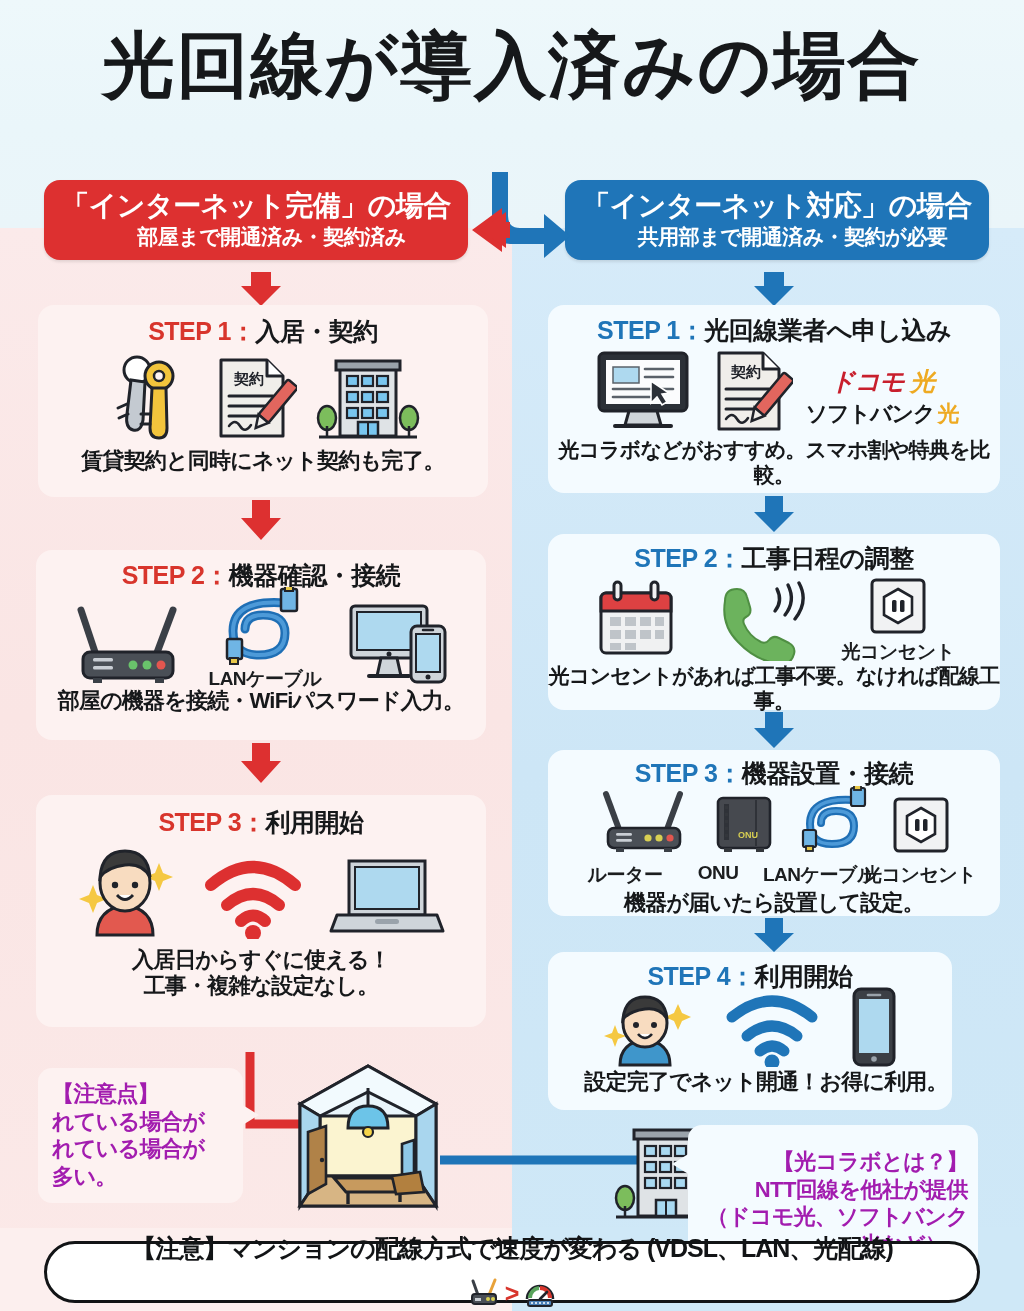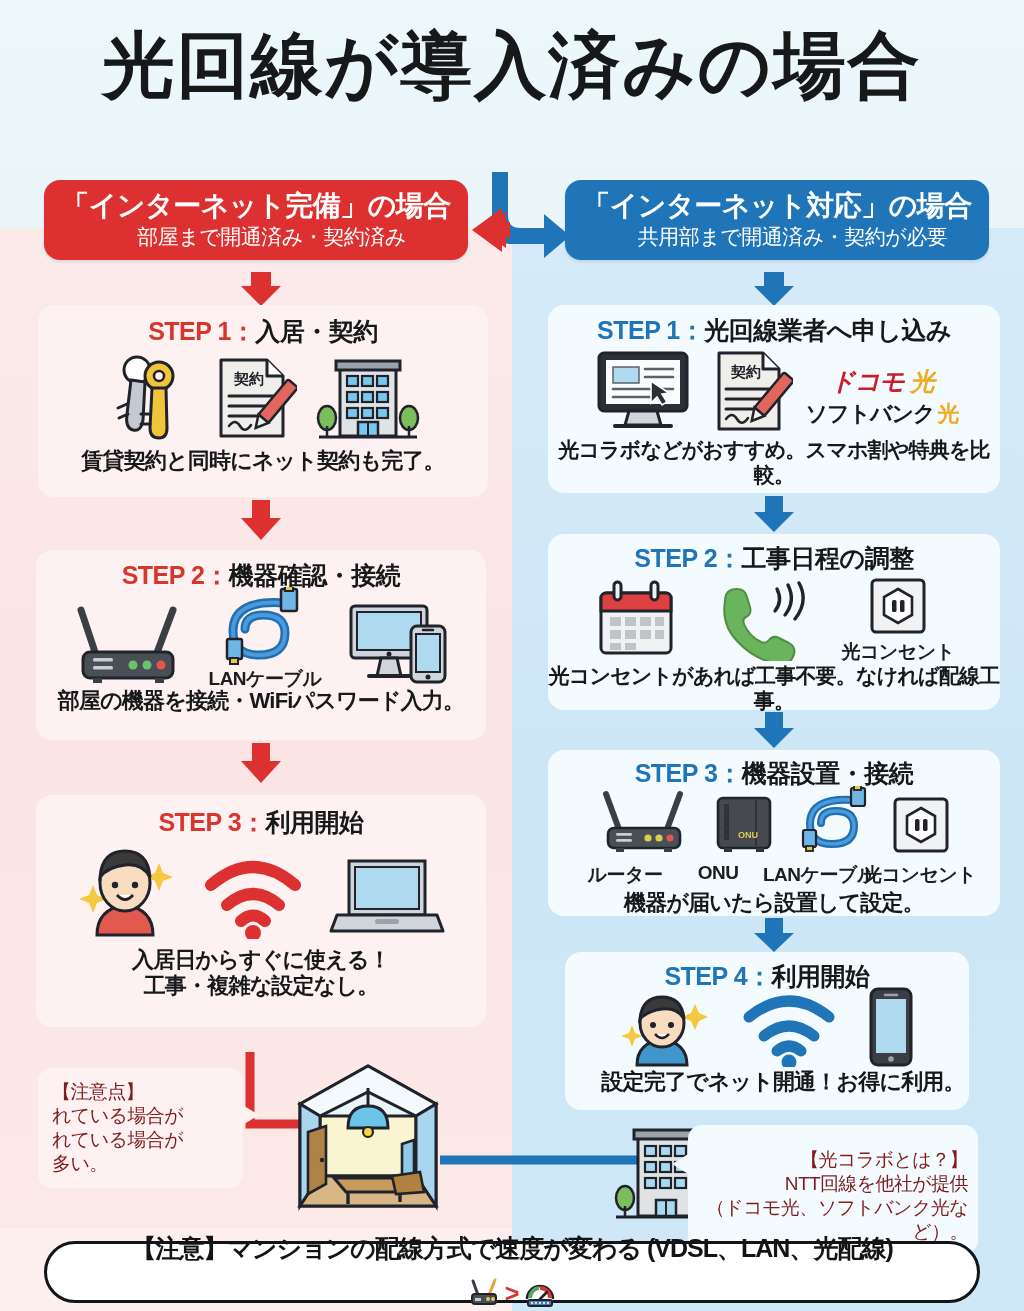--- a/index.html
+++ b/index.html
@@ -23,21 +23,21 @@
 
   
   .title{position:absolute;left:0;top:28px;width:1024px;text-align:center;
     font-size:72px;font-weight:bold;color:#16181a;letter-spacing:2px;
     line-height:1.05;white-space:nowrap;}
 
   
   .badge{position:absolute;border-radius:16px;color:#fff;text-align:center;
     padding:9px 0 11px 0;box-shadow:0 2px 3px rgba(0,0,0,.10);}
   .badge .b1{font-size:28px;font-weight:bold;line-height:1.18;letter-spacing:-0.5px;}
-  .badge .b2{font-size:21px;font-weight:normal;line-height:1.2;margin-top:2px;letter-spacing:-0.5px;padding-left:31px;}
+  .badge .b2{font-size:21px;font-weight:bold;line-height:1.2;margin-top:2px;letter-spacing:-0.5px;padding-left:31px;}
   #badge-left{left:44px;top:180px;width:424px;background:#dd3030;}
   #badge-right{left:565px;top:180px;width:424px;background:#1f75b8;}
 
   
   .split-wrap{position:absolute;left:466px;top:166px;width:110px;height:115px;}
 
   
   .col{position:absolute;top:0;}
   #col-left{left:36px;width:450px;}
   #col-right{left:548px;width:452px;}
@@ -55,21 +55,21 @@
   .icon-row{display:flex;align-items:flex-end;justify-content:center;gap:16px;}
   .icon-cap{text-align:center;font-size:19px;font-weight:bold;color:#1b1d1f;
     margin-top:1px;letter-spacing:-0.5px;white-space:nowrap;}
   .caps-row{display:flex;justify-content:center;gap:12px;}
 
   
   .varrow{position:absolute;left:50%;transform:translateX(-50%);}
 
   
   .callout{position:absolute;border-radius:14px;box-sizing:border-box;
-    font-size:19px;font-weight:normal;color:#7f1d1d;line-height:1.26;letter-spacing:-0.6px;}
+    font-size:22px;font-weight:bold;color:#a21caf;line-height:1.26;letter-spacing:-0.6px;}
   #callout-left{left:38px;top:1068px;width:205px;padding:12px 12px 12px 14px;background:#fdf2f1;}
   #callout-right{left:688px;top:1125px;width:290px;padding:23px 10px 10px 14px;background:#f4fbff;text-align:right;}
   .tail{position:absolute;width:0;height:0;}
 
   
   #caution{position:absolute;left:44px;top:1241px;width:936px;height:62px;
     background:#ffffff;border:3px solid #121416;border-radius:31px;box-sizing:border-box;
     display:flex;align-items:center;justify-content:center;gap:10px;flex-direction:column;}
   #caution .ctext{font-size:25px;font-weight:bold;color:#121416;letter-spacing:-1px;white-space:nowrap;}
 
@@ -483,21 +483,21 @@
       </div>
       <div class="step-desc" style="margin-top:2px;">機器が届いたら設置して設定。</div>
     </div>
 
     <div class="varrow" style="top:918px;">
       <svg width="40" height="34" viewBox="0 0 40 34">
           <polygon points="11,0 29,0 29,15 40,15 20,34 0,15 11,15" fill="#1f75b8"></polygon>
         </svg>
     </div>
 
-    <div class="card card-r" style="position:absolute;top:952px;left:17px;width:404px;height:158px;">
+    <div class="card card-r" style="position:absolute;top:952px;left:0;width:404px;height:158px;">
       <div class="step-title" style="margin-top:11px;">
         <span class="num-r">STEP 4</span><span class="num-r">：</span><span>利用開始</span>
       </div>
       <div class="icon-row" style="margin-top:2px;height:78px;gap:30px;">
         <span>
           <svg width="96" height="80" viewBox="0 0 96 80">
             <polygon points="12,46 15,38 18,46 26,49 18,52 15,60 12,52 4,49" fill="#f5c842"></polygon>
             <polygon points="74,26 78,17 82,26 91,30 82,34 78,43 74,34 65,30" fill="#f5c842"></polygon>
             <path d="M20 78 q0 -22 25 -26 q25 4 25 26 Z" fill="#3f96cb" stroke="#20232a" stroke-width="3"></path>
             <ellipse cx="45" cy="36" rx="22" ry="24" fill="#f8dcc0" stroke="#20232a" stroke-width="3"></ellipse>

